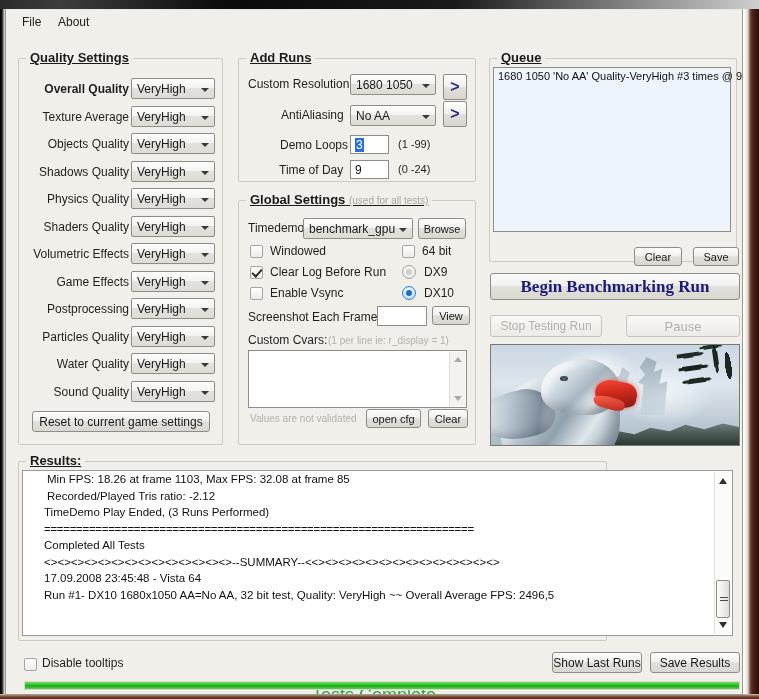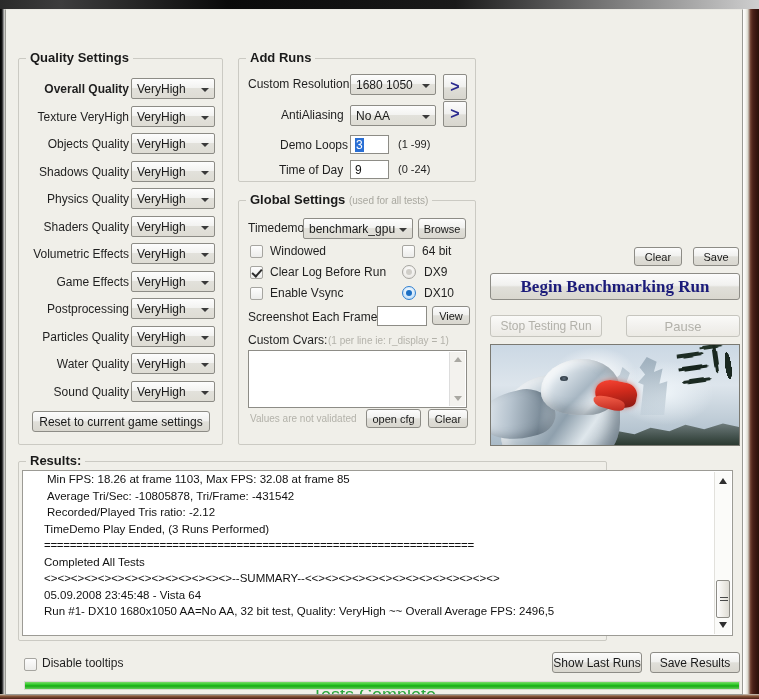--- a/index.html
+++ b/index.html
@@ -55,21 +55,21 @@
   
   .group { position: absolute; box-sizing: border-box; }
   .group > .gb-box {
     position: absolute; left: 0; top: 8px; right: 0; bottom: 0;
     border: 1px solid #cbcac3; border-radius: 2px;
   }
   .group > .gb-title {
     position: absolute; left: 8px; top: 0;
     background: #f0efe9; padding: 0 4px;
     font-size: 13px; font-weight: bold; color: #1a1a1a;
-    z-index: 2; white-space: nowrap;
+    z-index: 2; white-space: nowrap; text-decoration: underline;
   }
   .gb-title .sub { font-weight: normal; font-size: 10px; color: #a8a79f; }
 
   
   #grp-quality { left: 12px; top: 40px; width: 205px; height: 395px; }
   .q-row { position: absolute; left: 0; width: 205px; height: 24px; }
   .q-label {
     position: absolute; right: 94px; top: 4px; font-size: 12px; color: #1f1f1f;
     white-space: nowrap;
   }
@@ -315,34 +315,38 @@
 <body>
 
 <div id="app">
   <div class="titlestrip"></div>
   <div class="frame-left"></div>
   <div class="frame-right"></div>
   <div class="frame-bottom"></div>
 
   <div class="client">
 
+    <div class="menubar">
+      <div class="menuitem m1">File</div>
+      <div class="menuitem m2">About</div>
+    </div>
 
     <div class="group" id="grp-quality">
       <div class="gb-box"></div>
       <div class="gb-title">Quality Settings</div>
       <div id="quality-rows">
           <div class="q-row bold" style="top: 28px;">
             <div class="q-label">Overall Quality</div>
             <div class="combo">
               <span class="ctext">VeryHigh</span>
               <span class="carrow"></span>
             </div>
           </div>
           <div class="q-row" style="top: 55.5px;">
-            <div class="q-label">Texture VeryHigh</div>
+            <div class="q-label">Texture Average</div>
             <div class="combo">
               <span class="ctext">VeryHigh</span>
               <span class="carrow"></span>
             </div>
           </div>
           <div class="q-row" style="top: 83px;">
             <div class="q-label">Objects Quality</div>
             <div class="combo">
               <span class="ctext">VeryHigh</span>
               <span class="carrow"></span>
@@ -493,20 +497,27 @@
           <div class="ta-arrow-up"></div>
           <div class="ta-arrow-dn"></div>
         </div>
       </div>
 
       <div class="gs-muted" style="left:12px; top:221px;">Values are not validated</div>
       <div class="btn" style="left:128px; top:217px; width:55px; height:19px; font-size:11px;">open cfg</div>
       <div class="btn" style="left:190px; top:217px; width:40px; height:19px; font-size:11px;">Clear</div>
     </div>
 
+    <div class="group" id="grp-queue">
+      <div class="gb-box"></div>
+      <div class="gb-title">Queue</div>
+      <div class="listbox" id="queue-list">
+          <div class="li">1680 1050 'No AA' Quality-VeryHigh #3 times @ 9</div>
+        </div>
+    </div>
 
     <div class="btn" id="btn-queue-clear">Clear</div>
     <div class="btn" id="btn-queue-save">Save</div>
 
     <div class="btn" id="btn-begin">Begin Benchmarking Run</div>
     <div class="btn disabled" id="btn-stop">Stop Testing Run</div>
     <div class="btn disabled" id="btn-pause">Pause</div>
 
     <div id="crysis-art">
       <div class="art-sky"></div>
@@ -522,30 +533,29 @@
       <div class="art-visor"></div>
       <div class="art-visor2"></div>
     </div>
 
     <div class="group" id="grp-results">
       <div class="gb-box"></div>
       <div class="gb-title">Results:</div>
       <div id="results-box">
         <div id="results-lines">
             <div class="rline ind">Min FPS: 18.26 at frame 1103, Max FPS: 32.08 at frame 85</div>
-            <div class="rline ind">Average Tri/Sec: -10805878, Tri/Frame: -431542</div>
             <div class="rline ind">Recorded/Played Tris ratio: -2.12</div>
             <div class="rline">TimeDemo Play Ended, (3 Runs Performed)</div>
             <div class="rline eq">===================================================================</div>
             <div class="rline"></div>
             <div class="rline">Completed All Tests</div>
             <div class="rline"></div>
             <div class="rline">&lt;&gt;&lt;&gt;&lt;&gt;&lt;&gt;&lt;&gt;&lt;&gt;&lt;&gt;&lt;&gt;&lt;&gt;&lt;&gt;&lt;&gt;&lt;&gt;&lt;&gt;&lt;&gt;--SUMMARY--&lt;&lt;&gt;&lt;&gt;&lt;&gt;&lt;&gt;&lt;&gt;&lt;&gt;&lt;&gt;&lt;&gt;&lt;&gt;&lt;&gt;&lt;&gt;&lt;&gt;&lt;&gt;&lt;&gt;</div>
             <div class="rline"></div>
-            <div class="rline">05.09.2008 23:45:48 - Vista 64</div>
+            <div class="rline">17.09.2008 23:45:48 - Vista 64</div>
             <div class="rline"></div>
             <div class="rline">Run #1- DX10 1680x1050 AA=No AA, 32 bit test, Quality: VeryHigh ~~ Overall Average FPS: 2496,5</div>
           </div>
         <div id="results-sb">
           <div class="sb-up"></div>
           <div class="sb-thumb">
             <div class="sb-grip"></div>
           </div>
           <div class="sb-dn"></div>
         </div>

